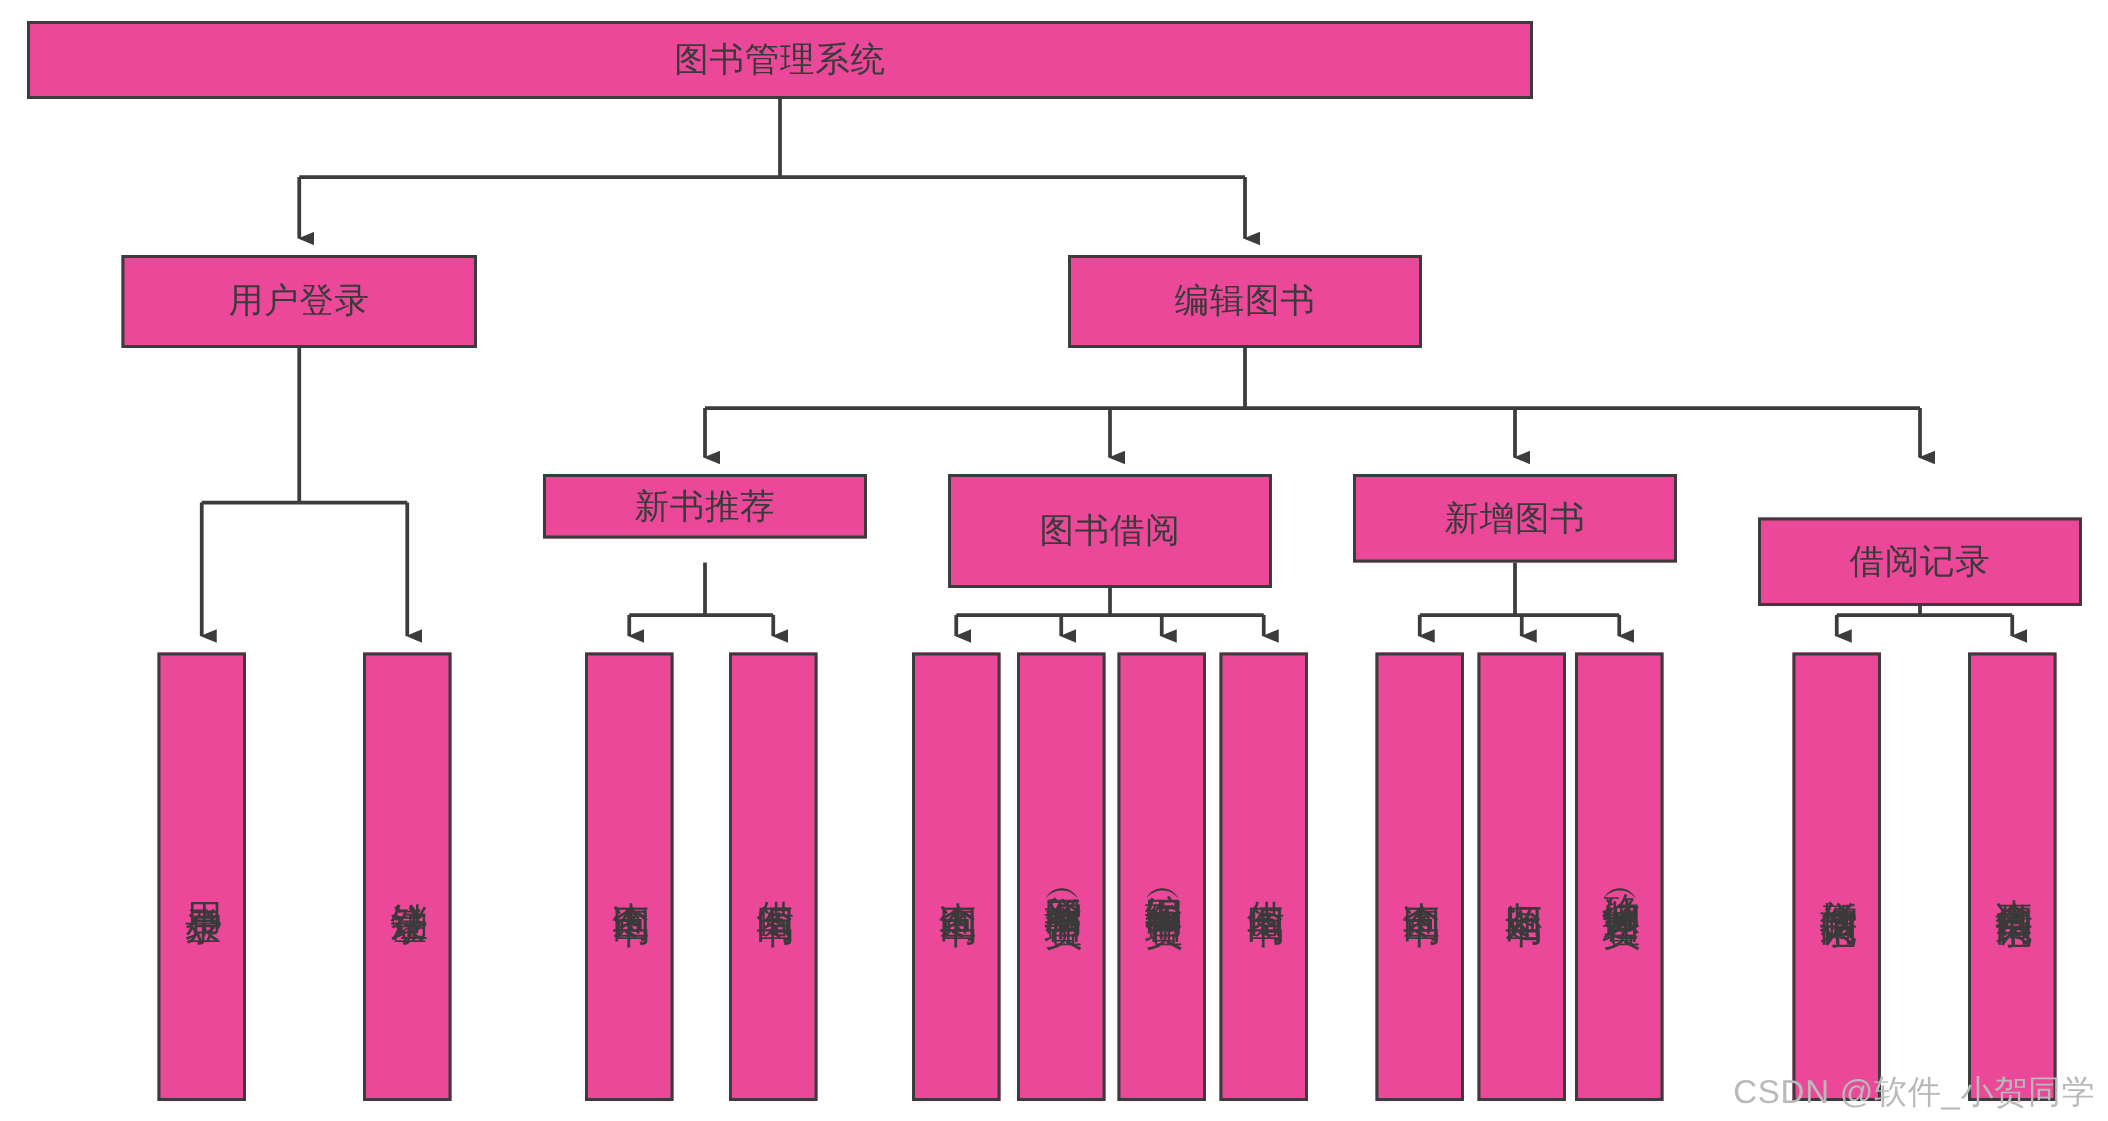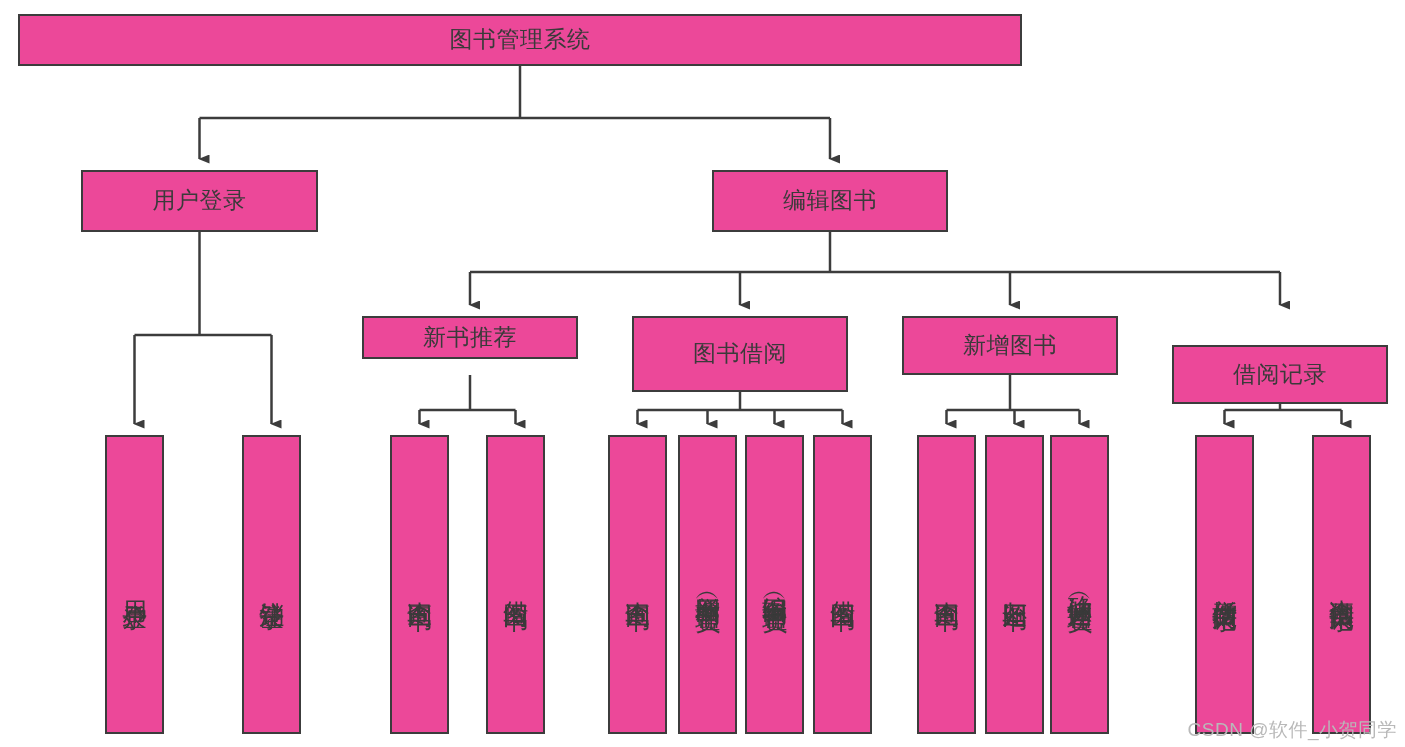--- a/index.html
+++ b/index.html
@@ -53,21 +53,21 @@
   }
   .node.vertical .node-label {
     writing-mode: vertical-rl;
     text-orientation: upright;
     white-space: nowrap;
   }
   .watermark {
     position: absolute;
     right: 8px;
     bottom: 4px;
-    font-size: 19px;
+    font-size: 22px;
     color: #b9b9b9;
     white-space: nowrap;
     letter-spacing: 0.5px;
   }
 </style>
 </head>
 <body>
 
 <div id="diagram-root">
 

